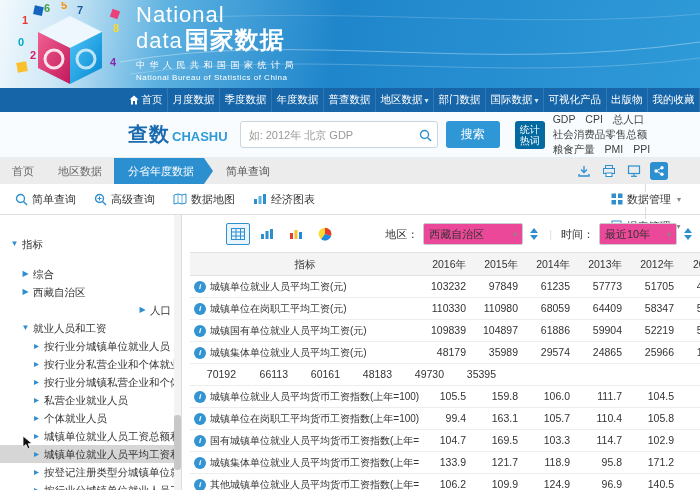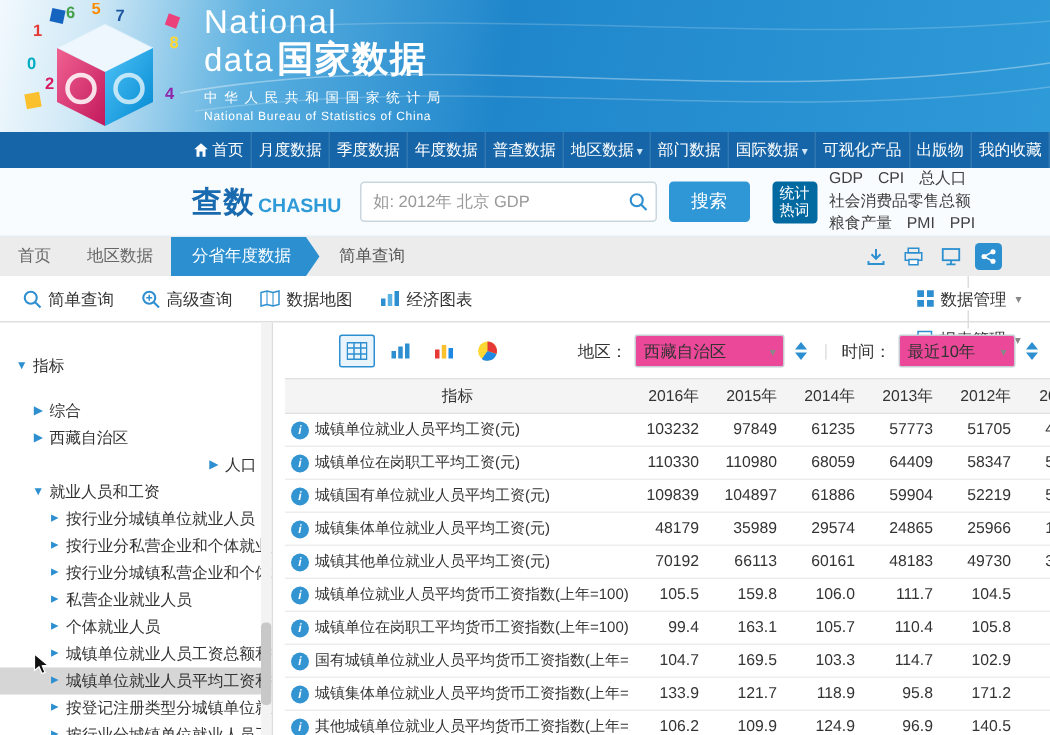--- a/index.html
+++ b/index.html
@@ -589,24 +589,20 @@
             </div>
             <div class="tc-num">48179</div>
             <div class="tc-num">35989</div>
             <div class="tc-num">29574</div>
             <div class="tc-num">24865</div>
             <div class="tc-num">25966</div>
             <div class="tc-num">15167</div>
           </div>
 
           <div class="trow">
-            <div class="tc-ind">
-              <span class="info-icon"></span>
-              <span class="ind-label">城镇其他单位就业人员平均工资(元)</span>
-            </div>
             <div class="tc-num">70192</div>
             <div class="tc-num">66113</div>
             <div class="tc-num">60161</div>
             <div class="tc-num">48183</div>
             <div class="tc-num">49730</div>
             <div class="tc-num">35395</div>
           </div>
 
           <div class="trow">
             <div class="tc-ind">

